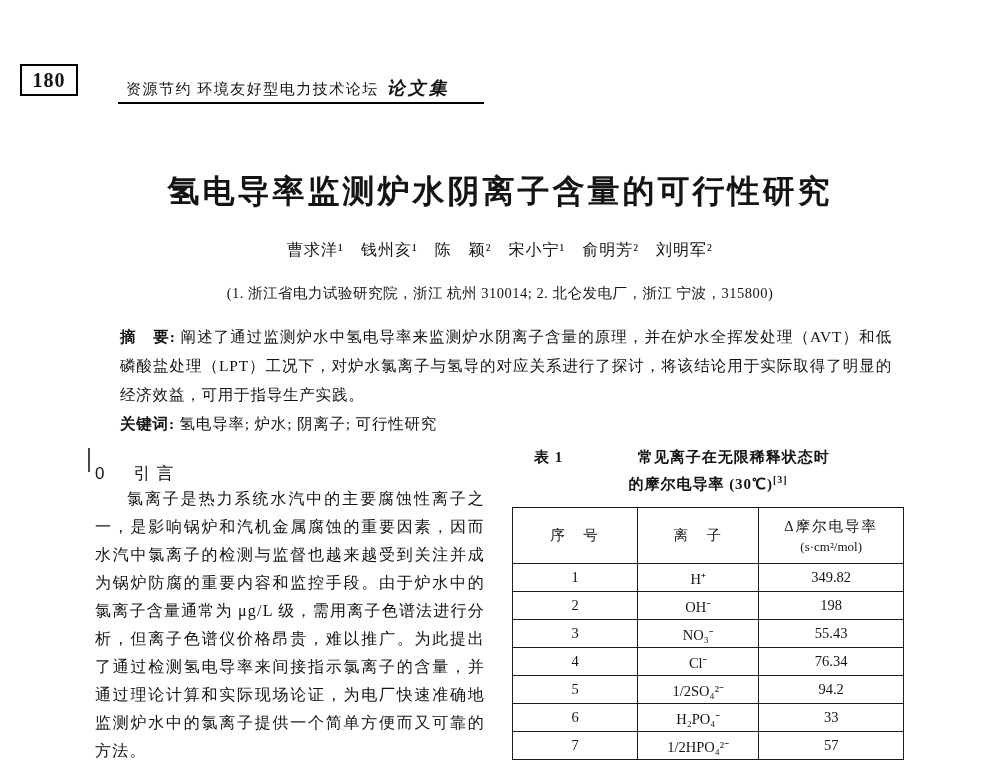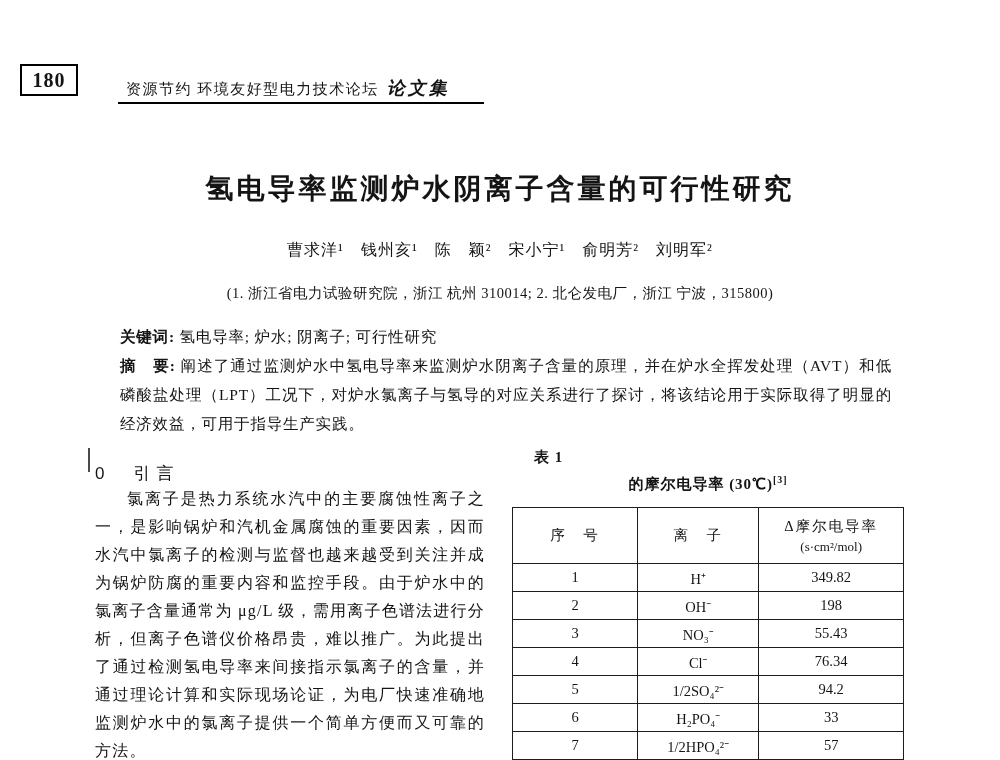--- a/index.html
+++ b/index.html
@@ -46,21 +46,21 @@
     background: #000;
   }
 
   
   .title {
     position: absolute;
     left: 0; top: 170px; width: 100%;
     text-align: center;
     font-family: "Liberation Sans", sans-serif;
     font-weight: bold;
-    font-size: 28px;
+    font-size: 32px;
     letter-spacing: 3px;
   }
   .authors {
     position: absolute;
     left: 0; top: 240px; width: 100%;
     text-align: center;
     font-size: 16px;
     letter-spacing: 1px;
   }
   .affiliation {
@@ -161,32 +161,33 @@
   </div>
   <div class="header-rule"></div>
 
   <h1 class="title">氢电导率监测炉水阴离子含量的可行性研究</h1>
 
   <div class="authors">曹求洋¹　钱州亥¹　陈　颖²　宋小宁¹　俞明芳²　刘明军²</div>
 
   <div class="affiliation">(1. 浙江省电力试验研究院，浙江 杭州 310014; 2. 北仑发电厂，浙江 宁波，315800)</div>
 
   <div class="abstract">
+    <p><span class="label">摘　要:</span> <span>阐述了通过监测炉水中氢电导率来监测炉水阴离子含量的原理，并在炉水全挥发处理（AVT）和低磷酸盐处理（LPT）工况下，对炉水氯离子与氢导的对应关系进行了探讨，将该结论用于实际取得了明显的经济效益，可用于指导生产实践。</span></p>
     <p><span class="label">关键词:</span> <span>氢电导率; 炉水; 阴离子; 可行性研究</span></p>
-    <p><span class="label">摘　要:</span> <span>阐述了通过监测炉水中氢电导率来监测炉水阴离子含量的原理，并在炉水全挥发处理（AVT）和低磷酸盐处理（LPT）工况下，对炉水氯离子与氢导的对应关系进行了探讨，将该结论用于实际取得了明显的经济效益，可用于指导生产实践。</span></p>
   </div>
 
   <div class="col-left">
     <div class="sec-heading">0　引言</div>
     <p class="body-para">氯离子是热力系统水汽中的主要腐蚀性离子之一，是影响锅炉和汽机金属腐蚀的重要因素，因而水汽中氯离子的检测与监督也越来越受到关注并成为锅炉防腐的重要内容和监控手段。由于炉水中的氯离子含量通常为 μg/L 级，需用离子色谱法进行分析，但离子色谱仪价格昂贵，难以推广。为此提出了通过检测氢电导率来间接指示氯离子的含量，并通过理论计算和实际现场论证，为电厂快速准确地监测炉水中的氯离子提供一个简单方便而又可靠的方法。</p>
   </div>
 
   <div class="col-right">
     <div class="tbl-caption1">
       <span>表 1</span>
+      <span class="capline">常见离子在无限稀释状态时</span>
     </div>
     <div class="tbl-caption2">
       <span>的摩尔电导率 (30℃)</span><sup>[3]</sup>
     </div>
 
     <table class="iontbl">
       <colgroup>
           <col style="width:32%">
           <col style="width:31%">
           <col style="width:37%">

